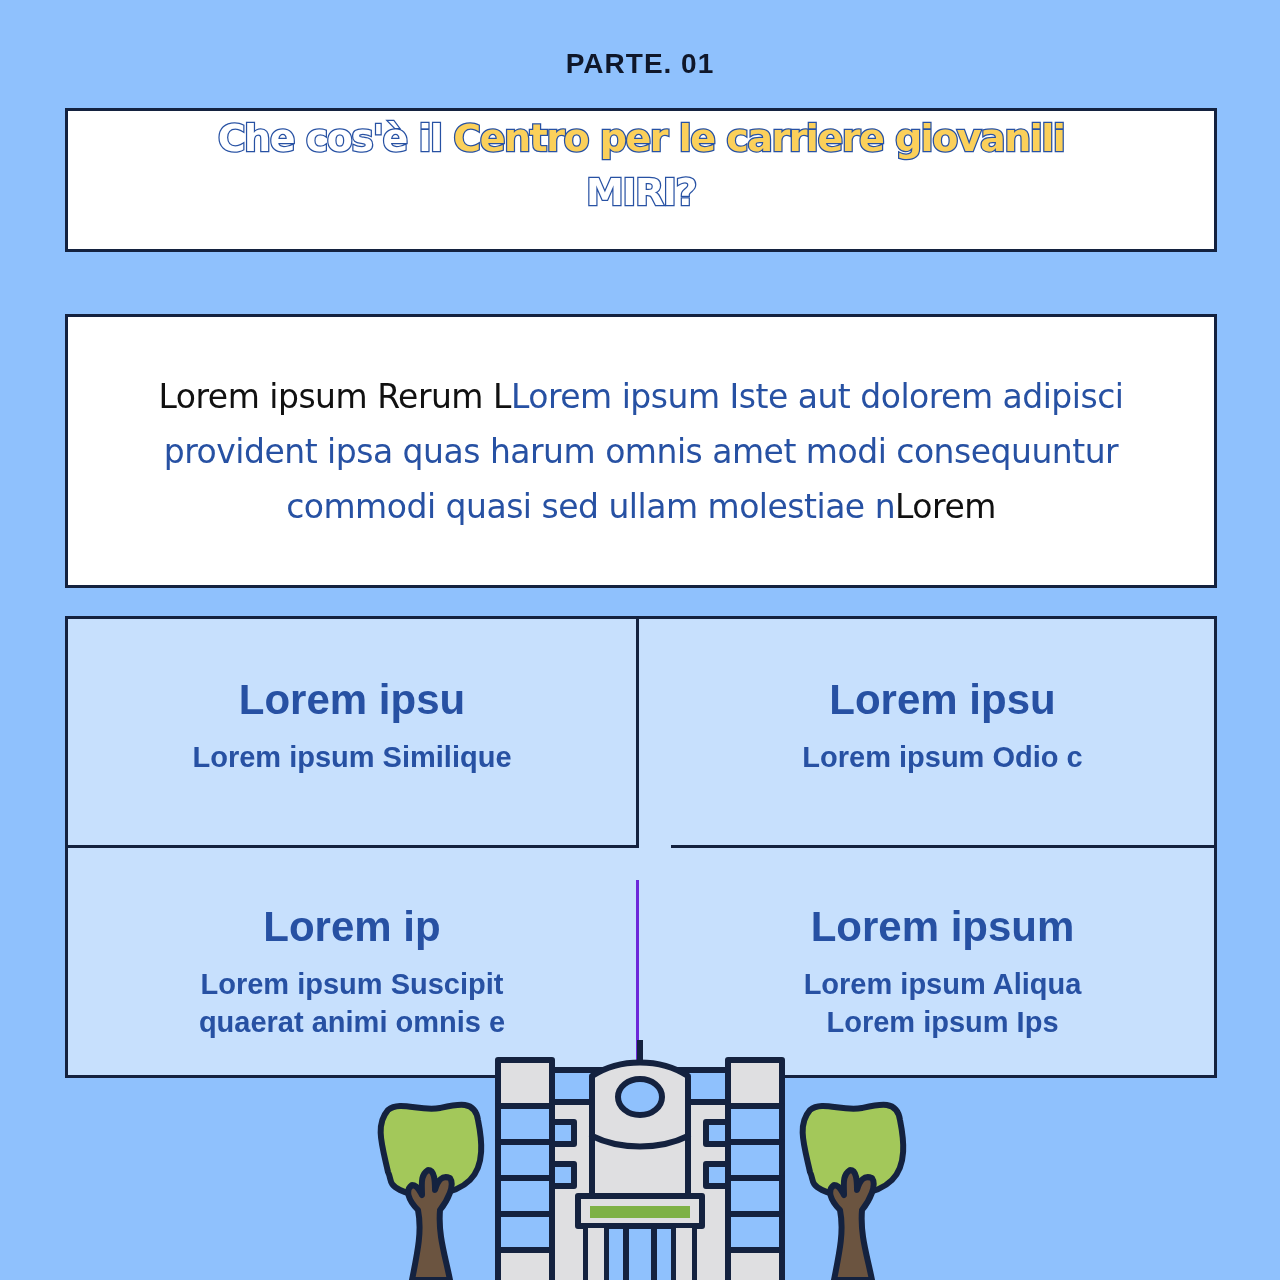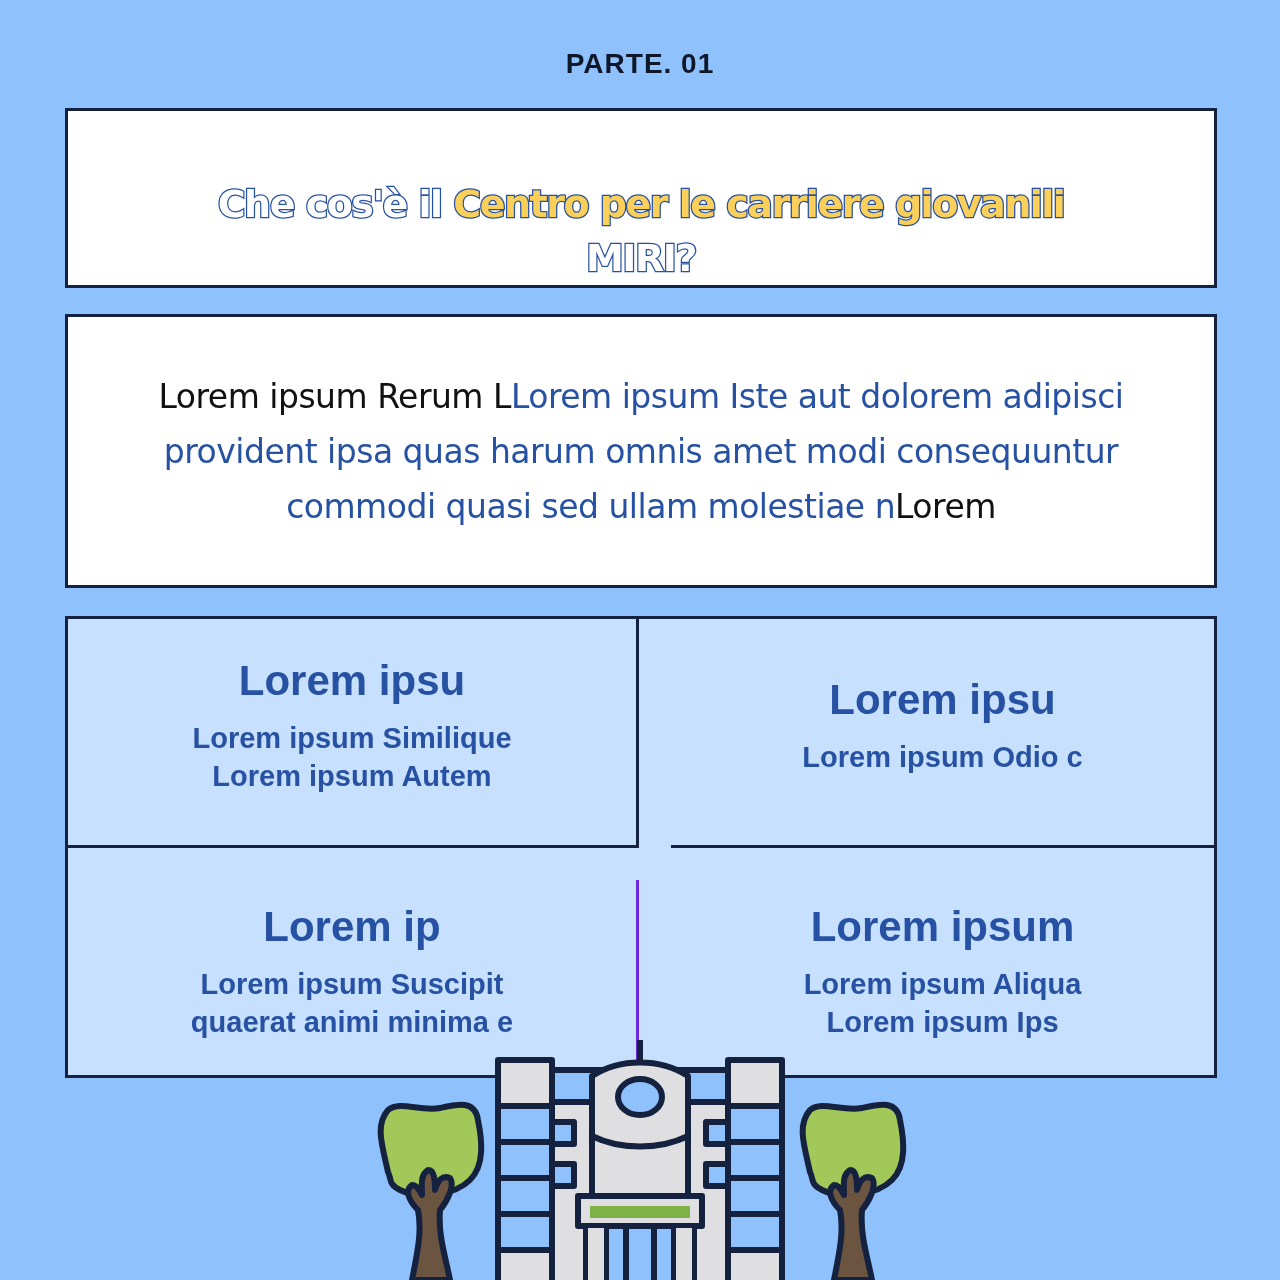--- a/index.html
+++ b/index.html
@@ -15,24 +15,24 @@
     text-align: center;
     color: #0f172a;
     font-weight: bold;
     font-size: 28px;
     letter-spacing: 1px;
     font-family: "Liberation Sans", sans-serif;
   }
   .title-box {
     position: absolute;
     left: 65px; top: 108px;
-    width: 1152px; height: 180px;
+    width: 1152px; height: 144px;
     background: #ffffff;
     border: 3px solid #14223f;
-    display: flex; align-items: flex-end; justify-content: center;
+    display: flex; align-items: flex-start; justify-content: center;
     text-align: center;
   }
   .title {
     font-family: "DejaVu Sans", sans-serif;
     font-weight: bold;
     font-size: 38px;
     line-height: 54px;
     letter-spacing: -1.5px;
     width: 920px;
   }
@@ -116,30 +116,29 @@
 </div>
 
 <div class="body-box">
   <p class="body-text"><span class="dark">Lorem ipsum Rerum L</span><span>Lorem ipsum Iste aut dolorem adipisci provident ipsa quas harum omnis amet modi consequuntur commodi quasi sed ullam molestiae n</span><span class="dark">Lorem</span></p>
 </div>
 
 <div class="grid">
   <div class="cell c0">
     <div class="cell-title">Lorem ipsu</div>
     <div class="cell-sub">Lorem ipsum Similique</div>
-    <div class="cell-sub">Lorem ipsum Autem</div>
   </div>
   <div class="cell c1">
     <div class="cell-title">Lorem ipsu</div>
     <div class="cell-sub">Lorem ipsum Odio c</div>
   </div>
   <div class="cell c2">
     <div class="cell-title">Lorem ip</div>
     <div class="cell-sub">Lorem ipsum Suscipit</div>
-    <div class="cell-sub">quaerat animi minima e</div>
+    <div class="cell-sub">quaerat animi omnis e</div>
   </div>
   <div class="cell c3">
     <div class="cell-title">Lorem ipsum</div>
     <div class="cell-sub">Lorem ipsum Aliqua</div>
     <div class="cell-sub">Lorem ipsum Ips</div>
   </div>
 </div>
 
 <svg class="illustration" viewBox="0 0 560 240" xmlns="http://www.w3.org/2000/svg">
   <g stroke="#14223f" stroke-width="6" stroke-linejoin="round" stroke-linecap="round">

